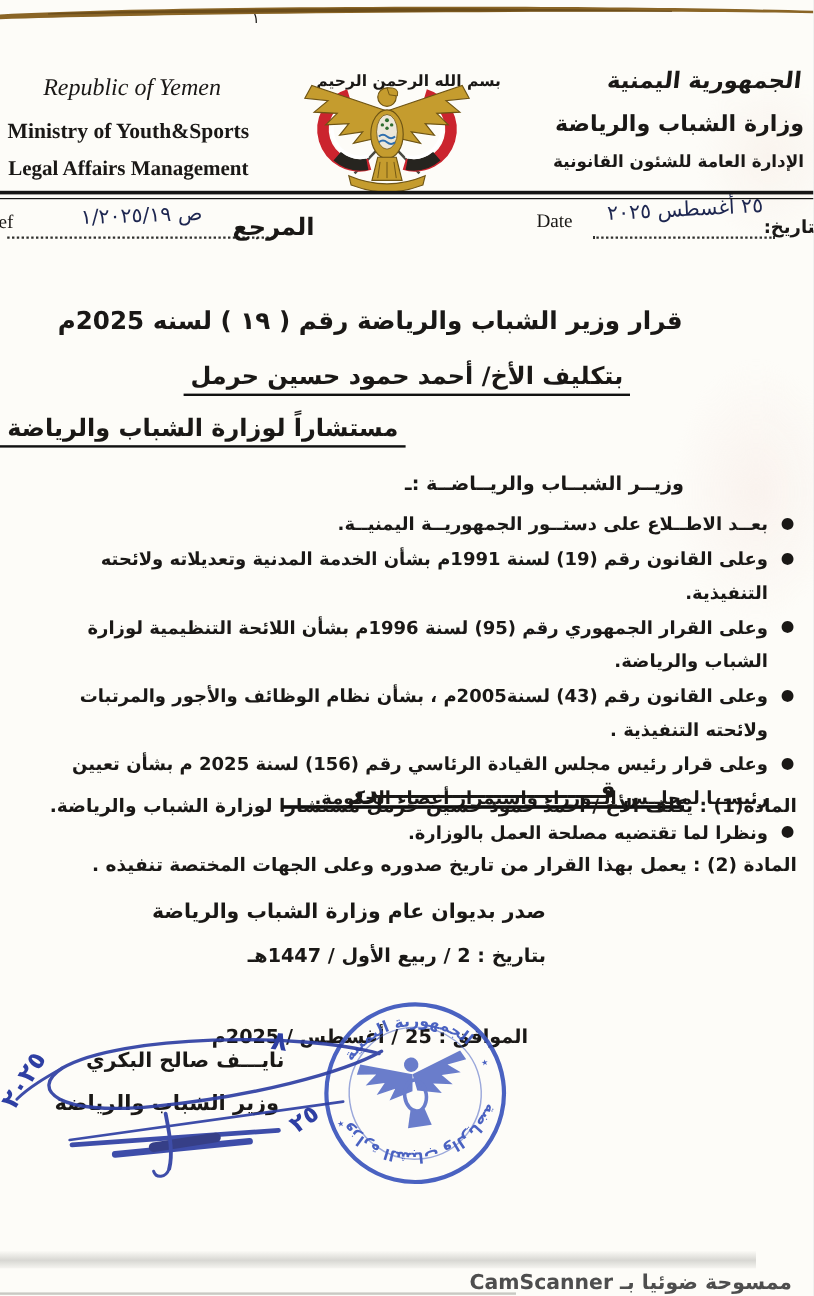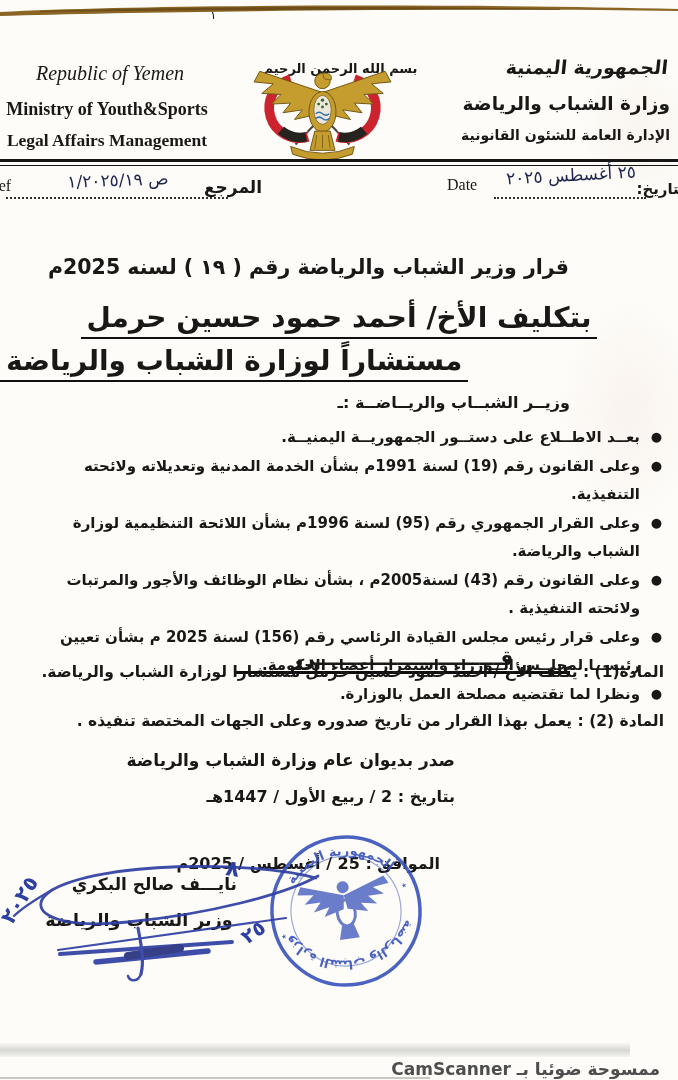--- a/index.html
+++ b/index.html
@@ -23,31 +23,31 @@
   .hdr-ar3{right:8px;top:127px;font-size:14px;font-weight:bold;}
   .basmala{left:248px;top:33px;width:185px;text-align:center;font-size:13px;font-weight:bold;margin-top:28px;}
   .page-mark{left:210px;top:8px;font-size:12px;}
   .rule{left:0;top:159px;width:678px;height:8px;border-top:3.5px solid #161616;z-index:2;}
   .rule:after{content:"";display:block;margin-top:3px;border-top:1.8px solid #161616;}
   
   .ref-en{left:-12px;top:177px;font-size:16px;}
   .ref-dots{left:6px;top:176px;width:222px;height:21px;border-bottom:2px dotted #30302e;}
   .ref-hand{left:14px;top:170px;width:208px;text-align:center;font-size:17px;color:#1d2650;
             transform:rotate(-2deg);}
-  .ref-ar{right:416px;top:177px;font-size:17px;font-weight:bold;}
+  .ref-ar{right:416px;top:177px;font-size:20px;font-weight:bold;}
   .date-en{left:447px;top:176px;font-size:16px;}
   .date-dots{left:494px;top:175px;width:152px;height:22px;border-bottom:2px dotted #30302e;}
   .date-hand{left:492px;top:165px;width:158px;text-align:center;font-size:17px;color:#1d2650;
              transform:rotate(-3deg);}
   .date-ar{right:-12px;top:180px;font-size:15px;font-weight:bold;}
   
   .t1{left:16px;top:255px;width:585px;text-align:center;font-size:20.5px;font-weight:bold;}
   .t2{left:0;top:301px;width:678px;text-align:center;}
   .t3{left:0;top:344px;width:678px;text-align:left;}
-  .t2 span,.t3 span{display:inline-block;font-size:28px;font-weight:bold;
+  .t2 span,.t3 span{display:inline-block;font-size:20px;font-weight:bold;
     border-bottom:2.4px solid #111;padding:0 6px 3px;}
   
   .preamble-h{right:108px;top:393px;font-size:16px;font-weight:bold;}
   .bullets{right:14px;top:423px;left:22px;font-size:15px;font-weight:bold;line-height:28.5px;}
   .bullet{position:relative;padding-right:24px;}
   .bullet .dot{position:absolute;right:2px;top:0;font-size:13px;}
   
   .qarrar{left:235px;top:618px;width:335px;text-align:center;font-size:20px;font-weight:bold;
           border-bottom:3px solid #0d0d0d;padding-bottom:1px;margin-top:28px;}
   .article1{right:14px;top:663px;font-size:15.5px;font-weight:bold;}

